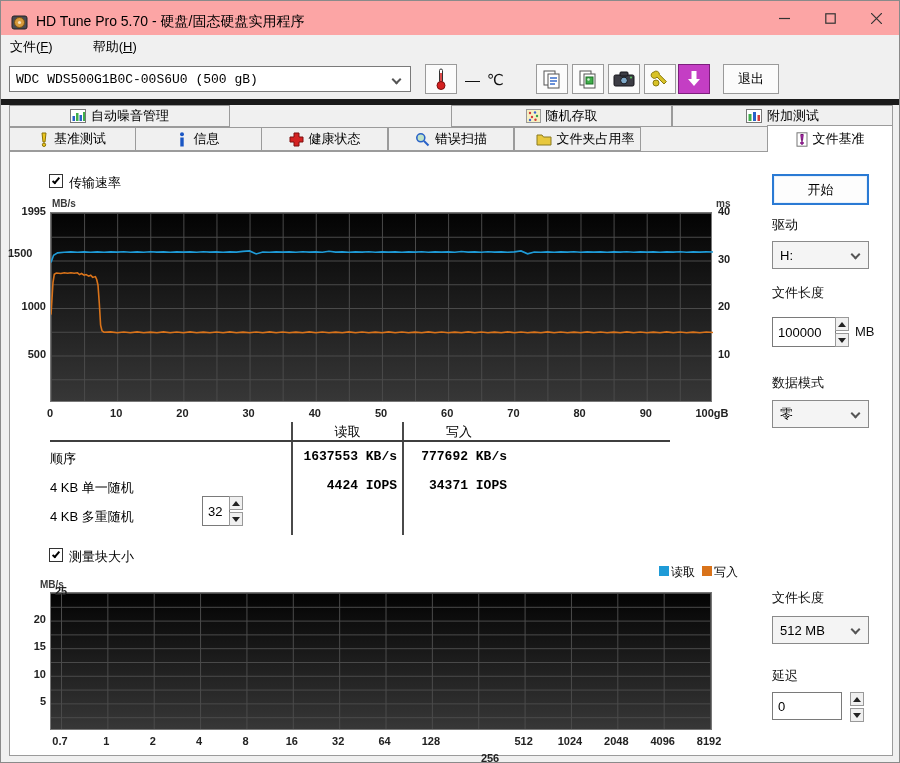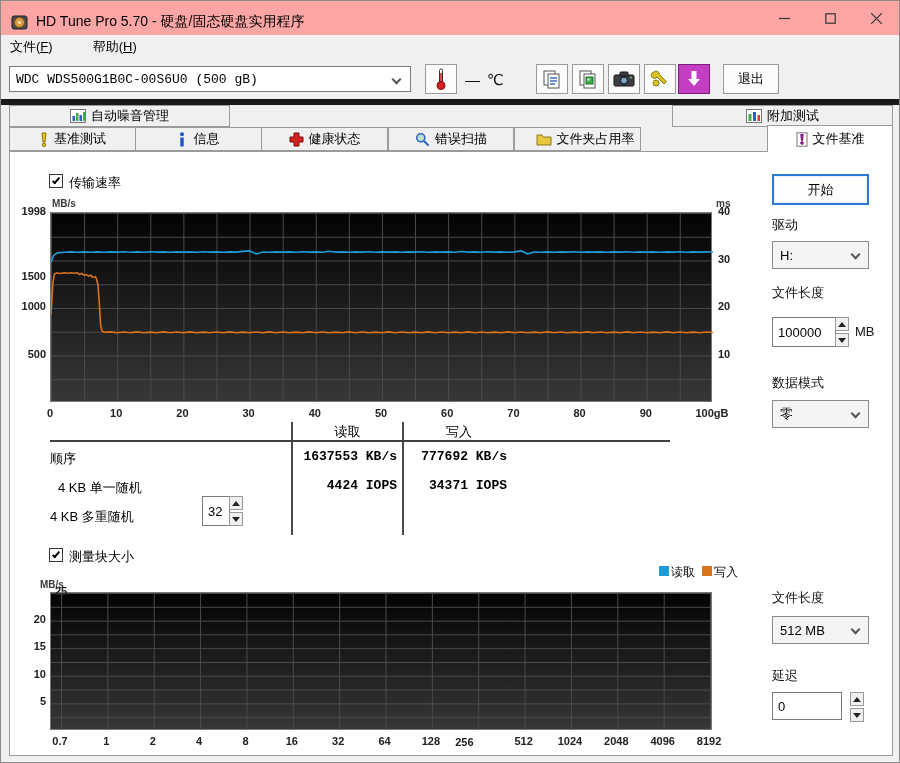--- a/index.html
+++ b/index.html
@@ -186,20 +186,32 @@
   <div class="tab" style="left:8px; top:104px; width:221px;">
     <svg width="16" height="14" viewBox="0 0 16 14">
       <rect x="0.5" y="0.5" width="15" height="13" fill="#fff" stroke="#777"></rect>
       <rect x="2.5" y="7" width="2.5" height="5" fill="#2a62c8"></rect>
         <rect x="6" y="4" width="2.5" height="8" fill="#3fae4a"></rect>
         <rect x="9.5" y="6" width="2.5" height="6" fill="#2a62c8"></rect>
         <rect x="13" y="3" width="2" height="9" fill="#3fae4a"></rect>
     </svg>
     <span>自动噪音管理</span>
   </div>
+  <div class="tab" style="left:450px; top:104px; width:221px;">
+    <svg width="15" height="14" viewBox="0 0 15 14">
+      <rect x="0.5" y="0.5" width="14" height="13" fill="#f6f0c2" stroke="#999"></rect>
+      <circle cx="4" cy="4" r="1.2" fill="#d43a3a"></circle>
+        <circle cx="9" cy="3.5" r="1.2" fill="#3a62d4"></circle>
+        <circle cx="6" cy="8" r="1.2" fill="#d43a3a"></circle>
+        <circle cx="11" cy="7" r="1.2" fill="#3aa04a"></circle>
+        <circle cx="4" cy="11" r="1.2" fill="#3a62d4"></circle>
+        <circle cx="9.5" cy="10.8" r="1.2" fill="#d43a3a"></circle>
+    </svg>
+    <span>随机存取</span>
+  </div>
   <div class="tab" style="left:671px; top:104px; width:221px;">
     <svg width="16" height="14" viewBox="0 0 16 14">
       <rect x="0.5" y="0.5" width="15" height="13" fill="#fff" stroke="#777"></rect>
       <rect x="2.5" y="5" width="3" height="7" fill="#3fae4a"></rect>
         <rect x="7" y="3" width="3" height="9" fill="#2a62c8"></rect>
         <rect x="11.5" y="6" width="2.5" height="6" fill="#d43a3a"></rect>
     </svg>
     <span>附加测试</span>
   </div>
 
@@ -255,22 +267,22 @@
     <div class="chart-wrap" style="left:40px; top:60px; height:190px;">
       <span class="axis-unit" style="left:2px; top:-14px;">MB/s</span>
       <span class="axis-unit" style="left:666px; top:-14px;">ms</span>
       <div class="plot" id="plot1">
         <svg id="plot1-svg" width="662" height="190" viewBox="0 0 662 190" preserveAspectRatio="none">
             <polyline points="0.0,49.4 2.6,42.2 6.6,39.9 13.2,39.3 19.9,38.9 26.5,39.3 33.1,38.9 39.7,39.2 46.3,38.9 53.0,39.3 59.6,38.9 66.2,39.1 72.8,38.8 79.4,39.2 86.1,38.9 92.7,39.3 99.3,38.8 105.9,39.1 112.5,38.9 119.2,39.3 125.8,38.9 132.4,39.1 139.0,38.9 145.6,39.3 152.3,38.8 158.9,39.1 165.5,38.9 172.1,39.3 178.7,38.9 185.4,39.1 192.0,38.4 198.6,37.9 205.2,40.9 211.8,39.1 218.5,39.3 225.1,38.9 231.7,39.1 238.3,38.9 244.9,39.3 251.6,38.8 258.2,39.1 264.8,38.9 271.4,39.3 278.0,38.3 284.7,39.1 291.3,38.9 297.9,39.3 304.5,38.9 311.1,39.1 317.8,38.8 324.4,39.3 331.0,38.9 337.6,39.1 344.2,38.9 350.9,39.3 357.5,38.9 364.1,39.1 370.7,38.8 377.3,39.3 384.0,38.9 390.6,39.1 397.2,38.9 403.8,39.3 410.4,38.5 417.1,39.1 423.7,38.9 430.3,39.3 436.9,38.8 443.5,39.1 450.2,38.9 456.8,39.3 463.4,38.9 470.0,37.9 476.6,40.8 483.3,39.0 489.9,39.2 496.5,38.9 503.1,39.3 509.7,38.9 516.4,39.1 523.0,38.8 529.6,39.3 536.2,38.9 542.8,39.1 549.5,38.9 556.1,39.3 562.7,38.9 569.3,39.1 575.9,38.8 582.6,39.3 589.2,38.9 595.8,39.1 602.4,38.9 609.0,39.3 615.7,38.9 622.3,39.1 628.9,38.8 635.5,39.3 642.1,38.9 648.8,39.1 655.4,38.9 662.0,39.0" fill="none" stroke="#1f9bd7" stroke-width="1.6"></polyline>
             <polyline points="0.0,101.6 2.0,69.3 3.3,61.3 5.3,60.0 9.9,60.5 13.2,59.8 16.6,60.2 19.9,59.8 23.2,60.2 26.5,59.8 28.5,61.6 30.5,60.5 33.1,62.2 35.1,61.6 37.7,63.2 39.7,62.2 41.7,64.4 44.4,63.6 45.7,66.5 47.0,72.2 48.3,90.3 49.6,112.1 51.0,117.8 53.0,119.2 59.6,118.9 66.2,119.8 72.8,119.0 79.4,119.7 86.1,118.9 92.7,119.8 99.3,119.1 105.9,119.7 112.5,118.9 119.2,119.8 125.8,119.0 132.4,119.7 139.0,118.9 145.6,119.8 152.3,119.1 158.9,119.7 165.5,119.0 172.1,119.8 178.7,118.9 185.4,119.7 192.0,119.1 198.6,119.8 205.2,119.0 211.8,119.7 218.5,118.9 225.1,119.8 231.7,119.0 238.3,119.7 244.9,119.1 251.6,119.8 258.2,118.9 264.8,119.7 271.4,119.0 278.0,119.8 284.7,119.1 291.3,119.7 297.9,118.9 304.5,119.8 311.1,119.0 317.8,119.7 324.4,119.1 331.0,119.8 337.6,118.9 344.2,119.7 350.9,119.0 357.5,119.8 364.1,119.1 370.7,119.7 377.3,118.9 384.0,119.8 390.6,119.0 397.2,119.7 403.8,119.1 410.4,119.8 417.1,118.9 423.7,119.7 430.3,119.0 436.9,119.8 443.5,119.1 450.2,119.7 456.8,118.9 463.4,119.8 470.0,119.0 476.6,119.7 483.3,119.1 489.9,119.8 496.5,118.9 503.1,119.7 509.7,119.0 516.4,119.8 523.0,119.1 529.6,119.7 536.2,118.9 542.8,119.8 549.5,119.0 556.1,119.7 562.7,119.1 569.3,119.8 575.9,118.9 582.6,119.7 589.2,119.0 595.8,119.8 602.4,119.1 609.0,119.7 615.7,118.9 622.3,119.8 628.9,119.0 635.5,119.7 642.1,119.1 648.8,119.8 655.4,119.0 662.0,119.5" fill="none" stroke="#d9731a" stroke-width="1.6"></polyline>
           </svg>
       </div>
       <div id="c1-yl">
-          <div class="tick-lbl" style="left: -42px; width: 38px; text-align: right; top: -7px;">1998</div>
-          <div class="tick-lbl" style="left: -42px; width: 38px; text-align: right; top: 58px;">1500</div>
+          <div class="tick-lbl" style="left: -42px; width: 38px; text-align: right; top: -7px;">1995</div>
+          <div class="tick-lbl" style="left: -42px; width: 38px; top: 35px;">1500</div>
           <div class="tick-lbl" style="left: -42px; width: 38px; text-align: right; top: 88px;">1000</div>
           <div class="tick-lbl" style="left: -42px; width: 38px; text-align: right; top: 135.5px;">500</div>
         </div>
         <div id="c1-yr">
           <div class="tick-lbl" style="left: 668px; top: -7px;">40</div>
           <div class="tick-lbl" style="left: 668px; top: 40.5px;">30</div>
           <div class="tick-lbl" style="left: 668px; top: 88px;">20</div>
           <div class="tick-lbl" style="left: 668px; top: 135.5px;">10</div>
         </div>
         <div id="c1-x">
@@ -291,21 +303,21 @@
     <div class="tbl-vline" style="left:281px; top:270px; width:2px; height:113px;"></div>
     <div class="tbl-vline" style="left:392px; top:270px; width:2px; height:113px;"></div>
     <div class="tbl-h" style="left:283px; top:271px; width:109px;">读取</div>
     <div class="tbl-h" style="left:394px; top:271px; width:110px;">写入</div>
     <div class="tbl-hline" style="left:40px; top:288px; width:620px; height:2px;"></div>
 
     <div class="tbl-rowlbl" style="left:40px; top:298px;">顺序</div>
     <div class="tbl-val" style="left:200px; top:297px; width:187px;">1637553 KB/s</div>
     <div class="tbl-val" style="left:394px; top:297px; width:103px;">777692 KB/s</div>
 
-    <div class="tbl-rowlbl" style="left:40px; top:327px;margin-left:8px;">4 KB 单一随机</div>
+    <div class="tbl-rowlbl" style="left:40px; top:327px;">4 KB 单一随机</div>
     <div class="tbl-val" style="left:200px; top:326px; width:187px;">4424 IOPS</div>
     <div class="tbl-val" style="left:394px; top:326px; width:103px;">34371 IOPS</div>
 
     <div class="tbl-rowlbl" style="left:40px; top:356px;">4 KB 多重随机</div>
     <div class="edit" style="left:192px; top:344px; width:28px; height:30px;">
         <span>32</span>
       </div>
     <div class="spin-col" style="left:219px; top:344px;">
       <div class="spin-btn">
           <span class="tri-up"></span>
@@ -340,21 +352,21 @@
         <div id="c2-x">
           <div class="tick-lbl" style="left: -12px; width: 44px; text-align: center; top: 143px;">0.7</div>
           <div class="tick-lbl" style="left: 34.36px; width: 44px; text-align: center; top: 143px;">1</div>
           <div class="tick-lbl" style="left: 80.72px; width: 44px; text-align: center; top: 143px;">2</div>
           <div class="tick-lbl" style="left: 127.08px; width: 44px; text-align: center; top: 143px;">4</div>
           <div class="tick-lbl" style="left: 173.44px; width: 44px; text-align: center; top: 143px;">8</div>
           <div class="tick-lbl" style="left: 219.8px; width: 44px; text-align: center; top: 143px;">16</div>
           <div class="tick-lbl" style="left: 266.16px; width: 44px; text-align: center; top: 143px;">32</div>
           <div class="tick-lbl" style="left: 312.52px; width: 44px; text-align: center; top: 143px;">64</div>
           <div class="tick-lbl" style="left: 358.88px; width: 44px; text-align: center; top: 143px;">128</div>
-          <div class="tick-lbl" style="left: 405.24px; width: 44px; text-align: left; top: 144px;">256</div>
+          <div class="tick-lbl" style="left: 405.24px; width: 44px; text-align: right; top: 160px;">256</div>
           <div class="tick-lbl" style="left: 451.6px; width: 44px; text-align: center; top: 143px;">512</div>
           <div class="tick-lbl" style="left: 497.96px; width: 44px; text-align: center; top: 143px;">1024</div>
           <div class="tick-lbl" style="left: 544.32px; width: 44px; text-align: center; top: 143px;">2048</div>
           <div class="tick-lbl" style="left: 590.68px; width: 44px; text-align: center; top: 143px;">4096</div>
           <div class="tick-lbl" style="left: 637.04px; width: 44px; text-align: center; top: 143px;">8192</div>
         </div>
     </div>
 
     <div class="start-btn">
         <span>开始</span>

